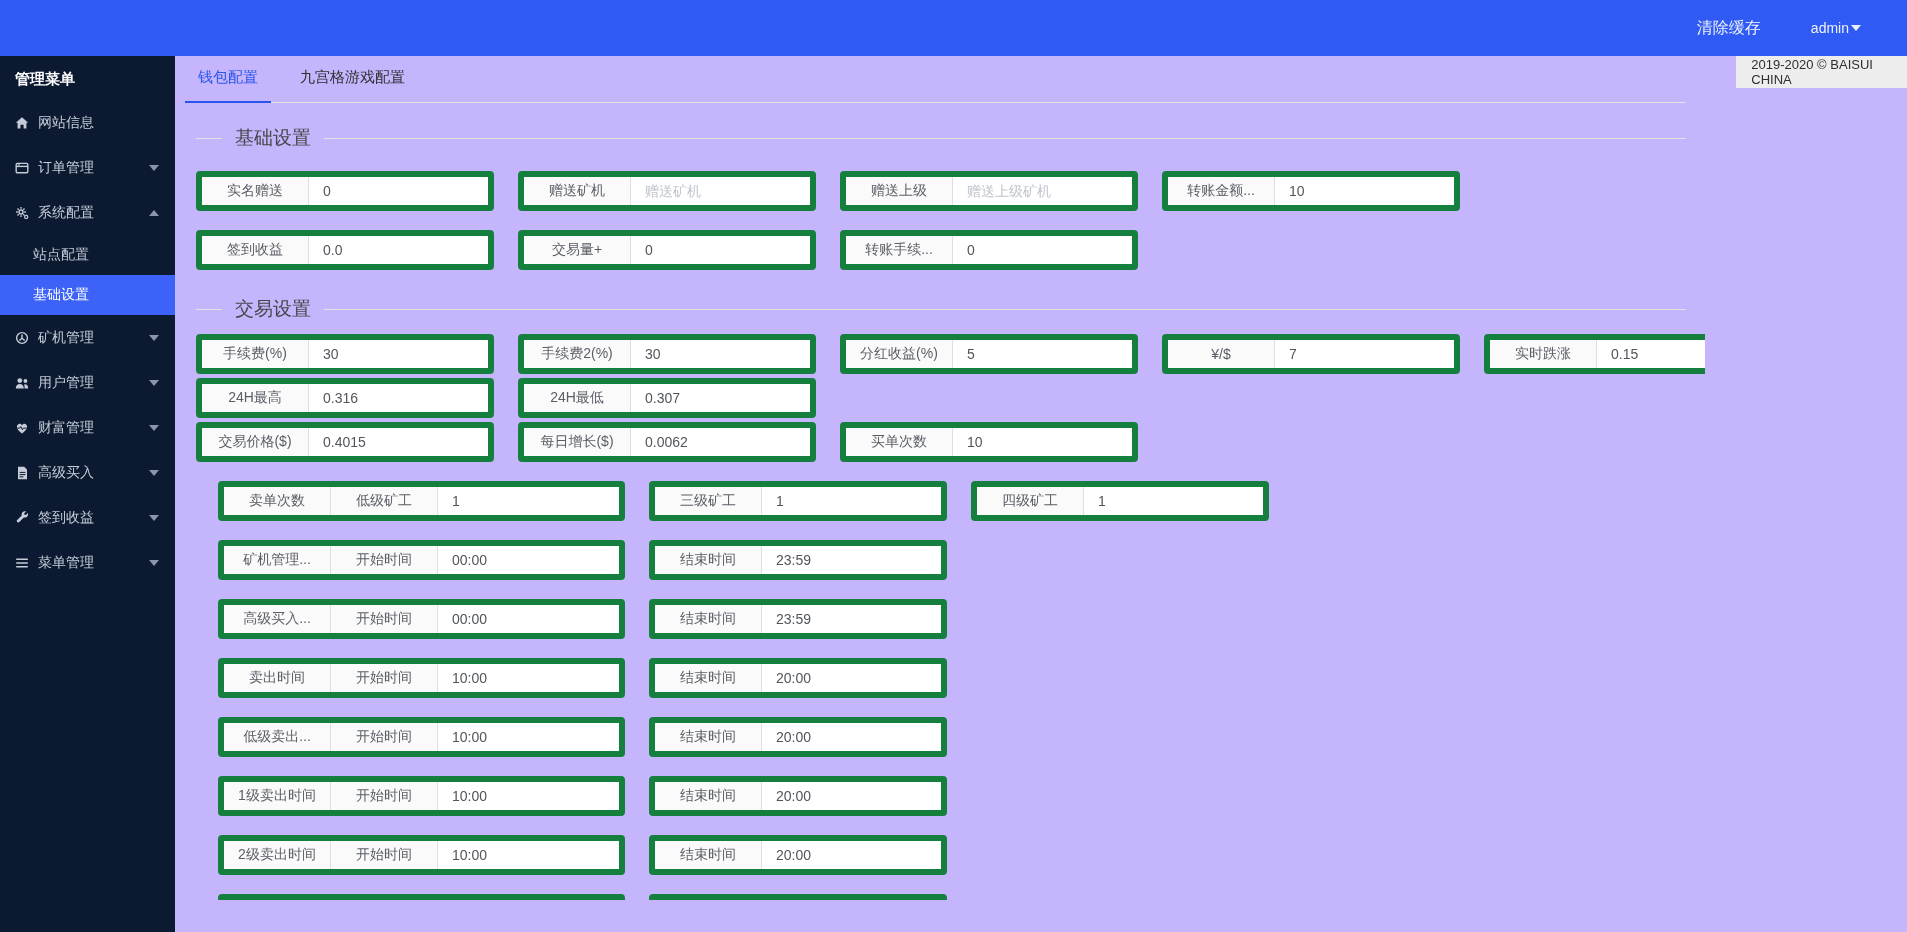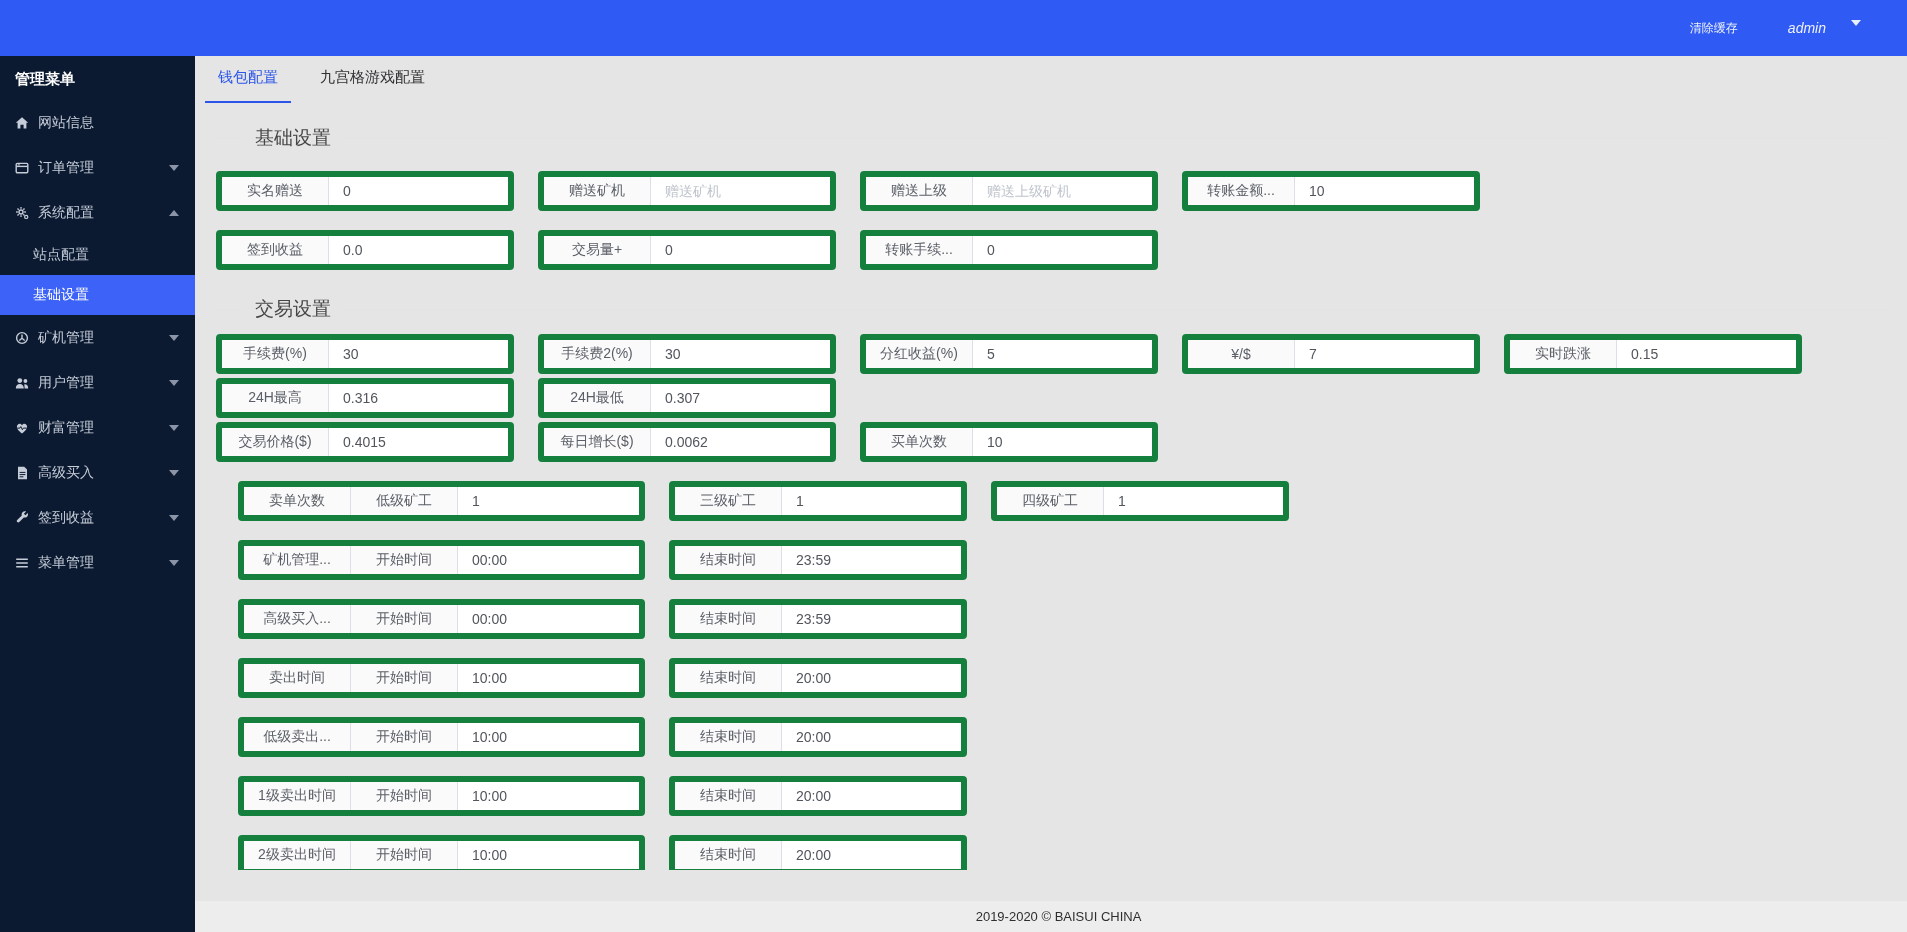--- a/index.html
+++ b/index.html
@@ -2,39 +2,39 @@
 <html style="--topbar-bg: #2f5af3; --sidebar-bg: #0b1a31; --active-item-bg: #3c62f7; --tab-active: #2b55ea;"><head>
 <meta charset="utf-8">
 <style>
   * { box-sizing: border-box; margin: 0; padding: 0; }
   html,body { width:1907px; height:932px; overflow:hidden; background:#fff;
     font-family:"Liberation Sans","DejaVu Sans",sans-serif; }
 
   
   .topbar { height:56px; background:var(--topbar-bg,#2f5af3); display:flex;
     align-items:center; justify-content:flex-end; }
-  .topbar .clear { color:rgba(255,255,255,.92); font-size:12px; margin-right:50px; cursor:pointer; }
+  .topbar .clear { color:rgba(255,255,255,.92); font-size:16px; margin-right:50px; cursor:pointer; }
   .topbar .user { color:rgba(255,255,255,.92); font-size:14px; margin-right:46px;
-    display:flex; align-items:flex-start; gap:25px; cursor:pointer;font-style:italic; }
+    display:flex; align-items:center; gap:2px; cursor:pointer; }
   .caret { width:0; height:0; border-left:5px solid transparent; border-right:5px solid transparent; display:inline-block; }
   .caret.down { border-top:6px solid #8b95a7; }
   .caret.up { border-bottom:6px solid #8b95a7; }
   .topbar .caret.down { border-top-color:rgba(255,255,255,.9); }
 
   
   .layout { display:flex; height:876px; }
-  .sidebar { width:195px; flex-shrink:0; background:var(--sidebar-bg,#0b1a31); color:#c6cdd9; }
+  .sidebar { width:175px; flex-shrink:0; background:var(--sidebar-bg,#0b1a31); color:#c6cdd9; }
   .menu-header { color:#fff; font-weight:bold; font-size:15px; padding:14px 15px 10px 15px; height:44px; }
   .menu-item { height:45px; display:flex; align-items:center; padding:0 16px 0 15px; font-size:14px; cursor:pointer; color:#c6cdd9; }
   .menu-item .micon { width:14px; height:14px; margin-right:9px; flex-shrink:0; display:inline-flex; }
   .menu-item .caret { margin-left:auto; }
   .submenu-item { height:40px; display:flex; align-items:center; padding-left:33px; font-size:14px; color:#bfc7d4; cursor:pointer; }
   .submenu-item.active { background:var(--active-item-bg,#3c62f7); color:#fff; }
 
-  .main { flex:1; display:flex; flex-direction:column; background:#e5e5e5;gap:31px; }
+  .main { flex:1; display:flex; flex-direction:row; background:#c4b5fd;gap:31px; }
   .content { height:844px; overflow:hidden; padding:0 19px 0 21px; }
 
   
   .tabbar { display:flex; align-items:flex-end; height:47px; border-bottom:1px solid #e4e4e4; }
   .tab { font-size:15px; color:#303133; padding:0 2px 15px 2px; margin-right:38px; position:relative; cursor:pointer; white-space:nowrap; }
   .tab.active { color:var(--tab-active,#2b55ea); }
   .tab.active::after { content:""; position:absolute; left:-11px; right:-11px; bottom:-1px;
     height:2px; background:var(--tab-active,#2b55ea); }
 
   

